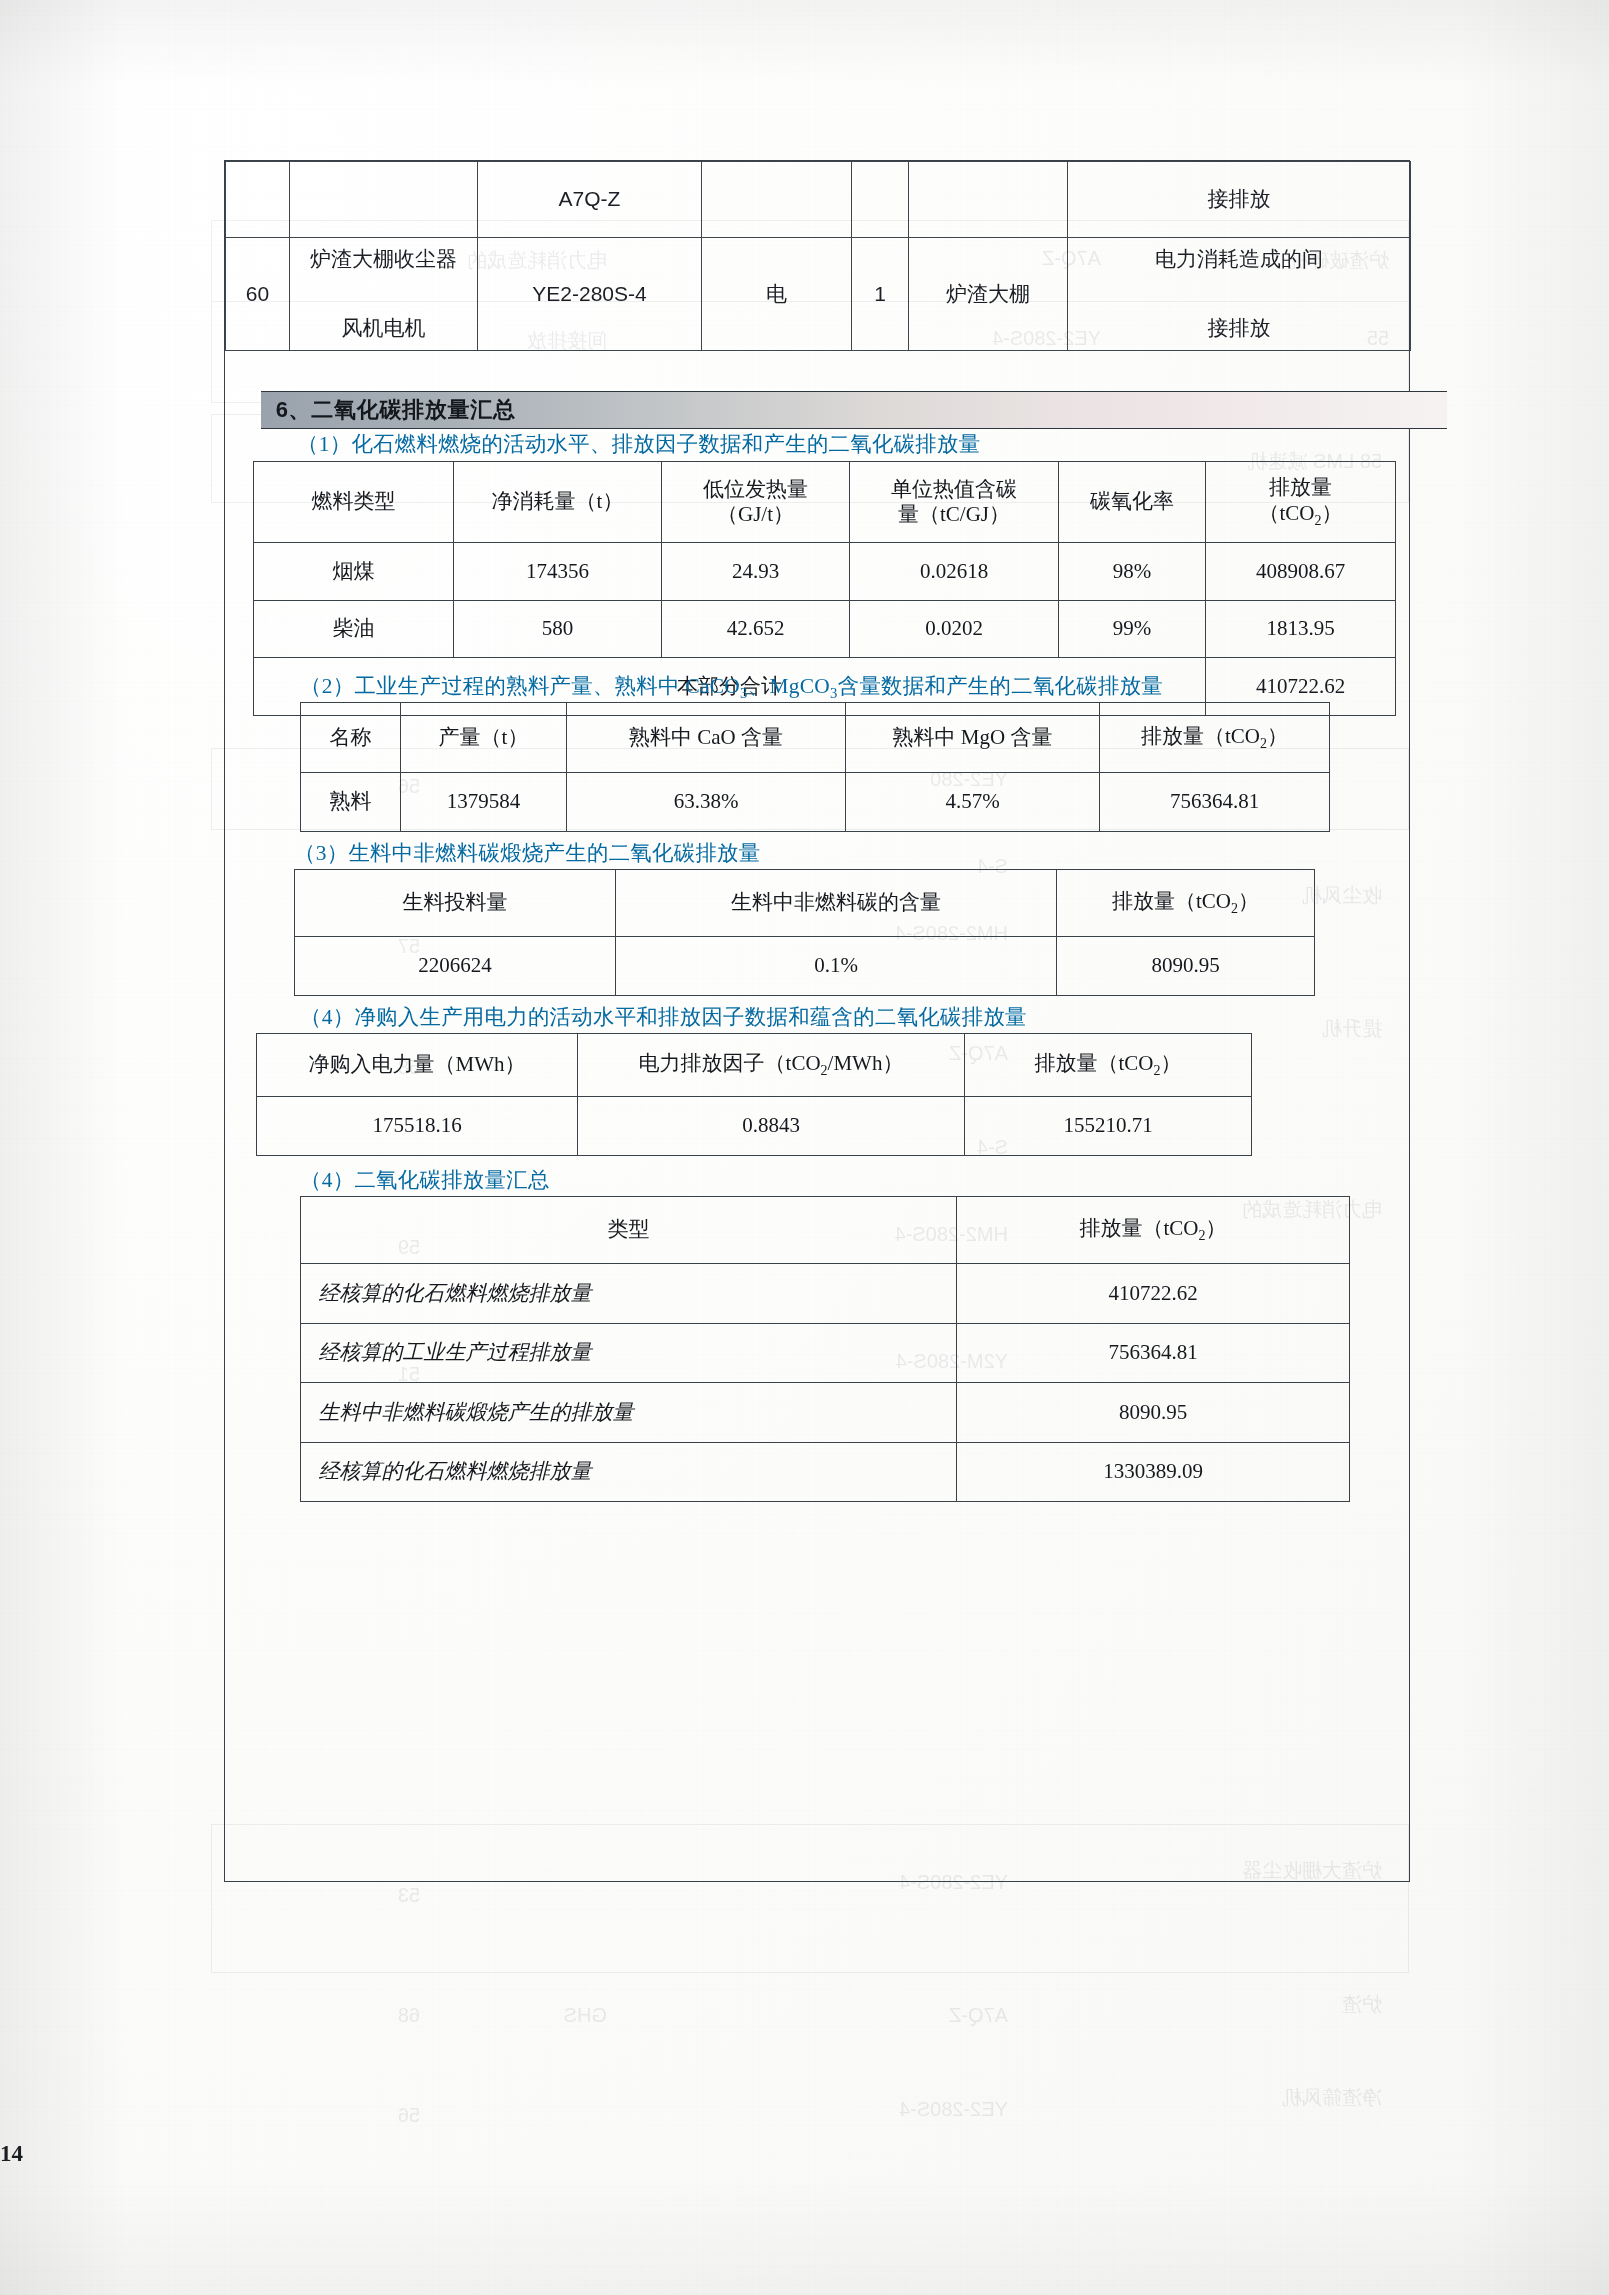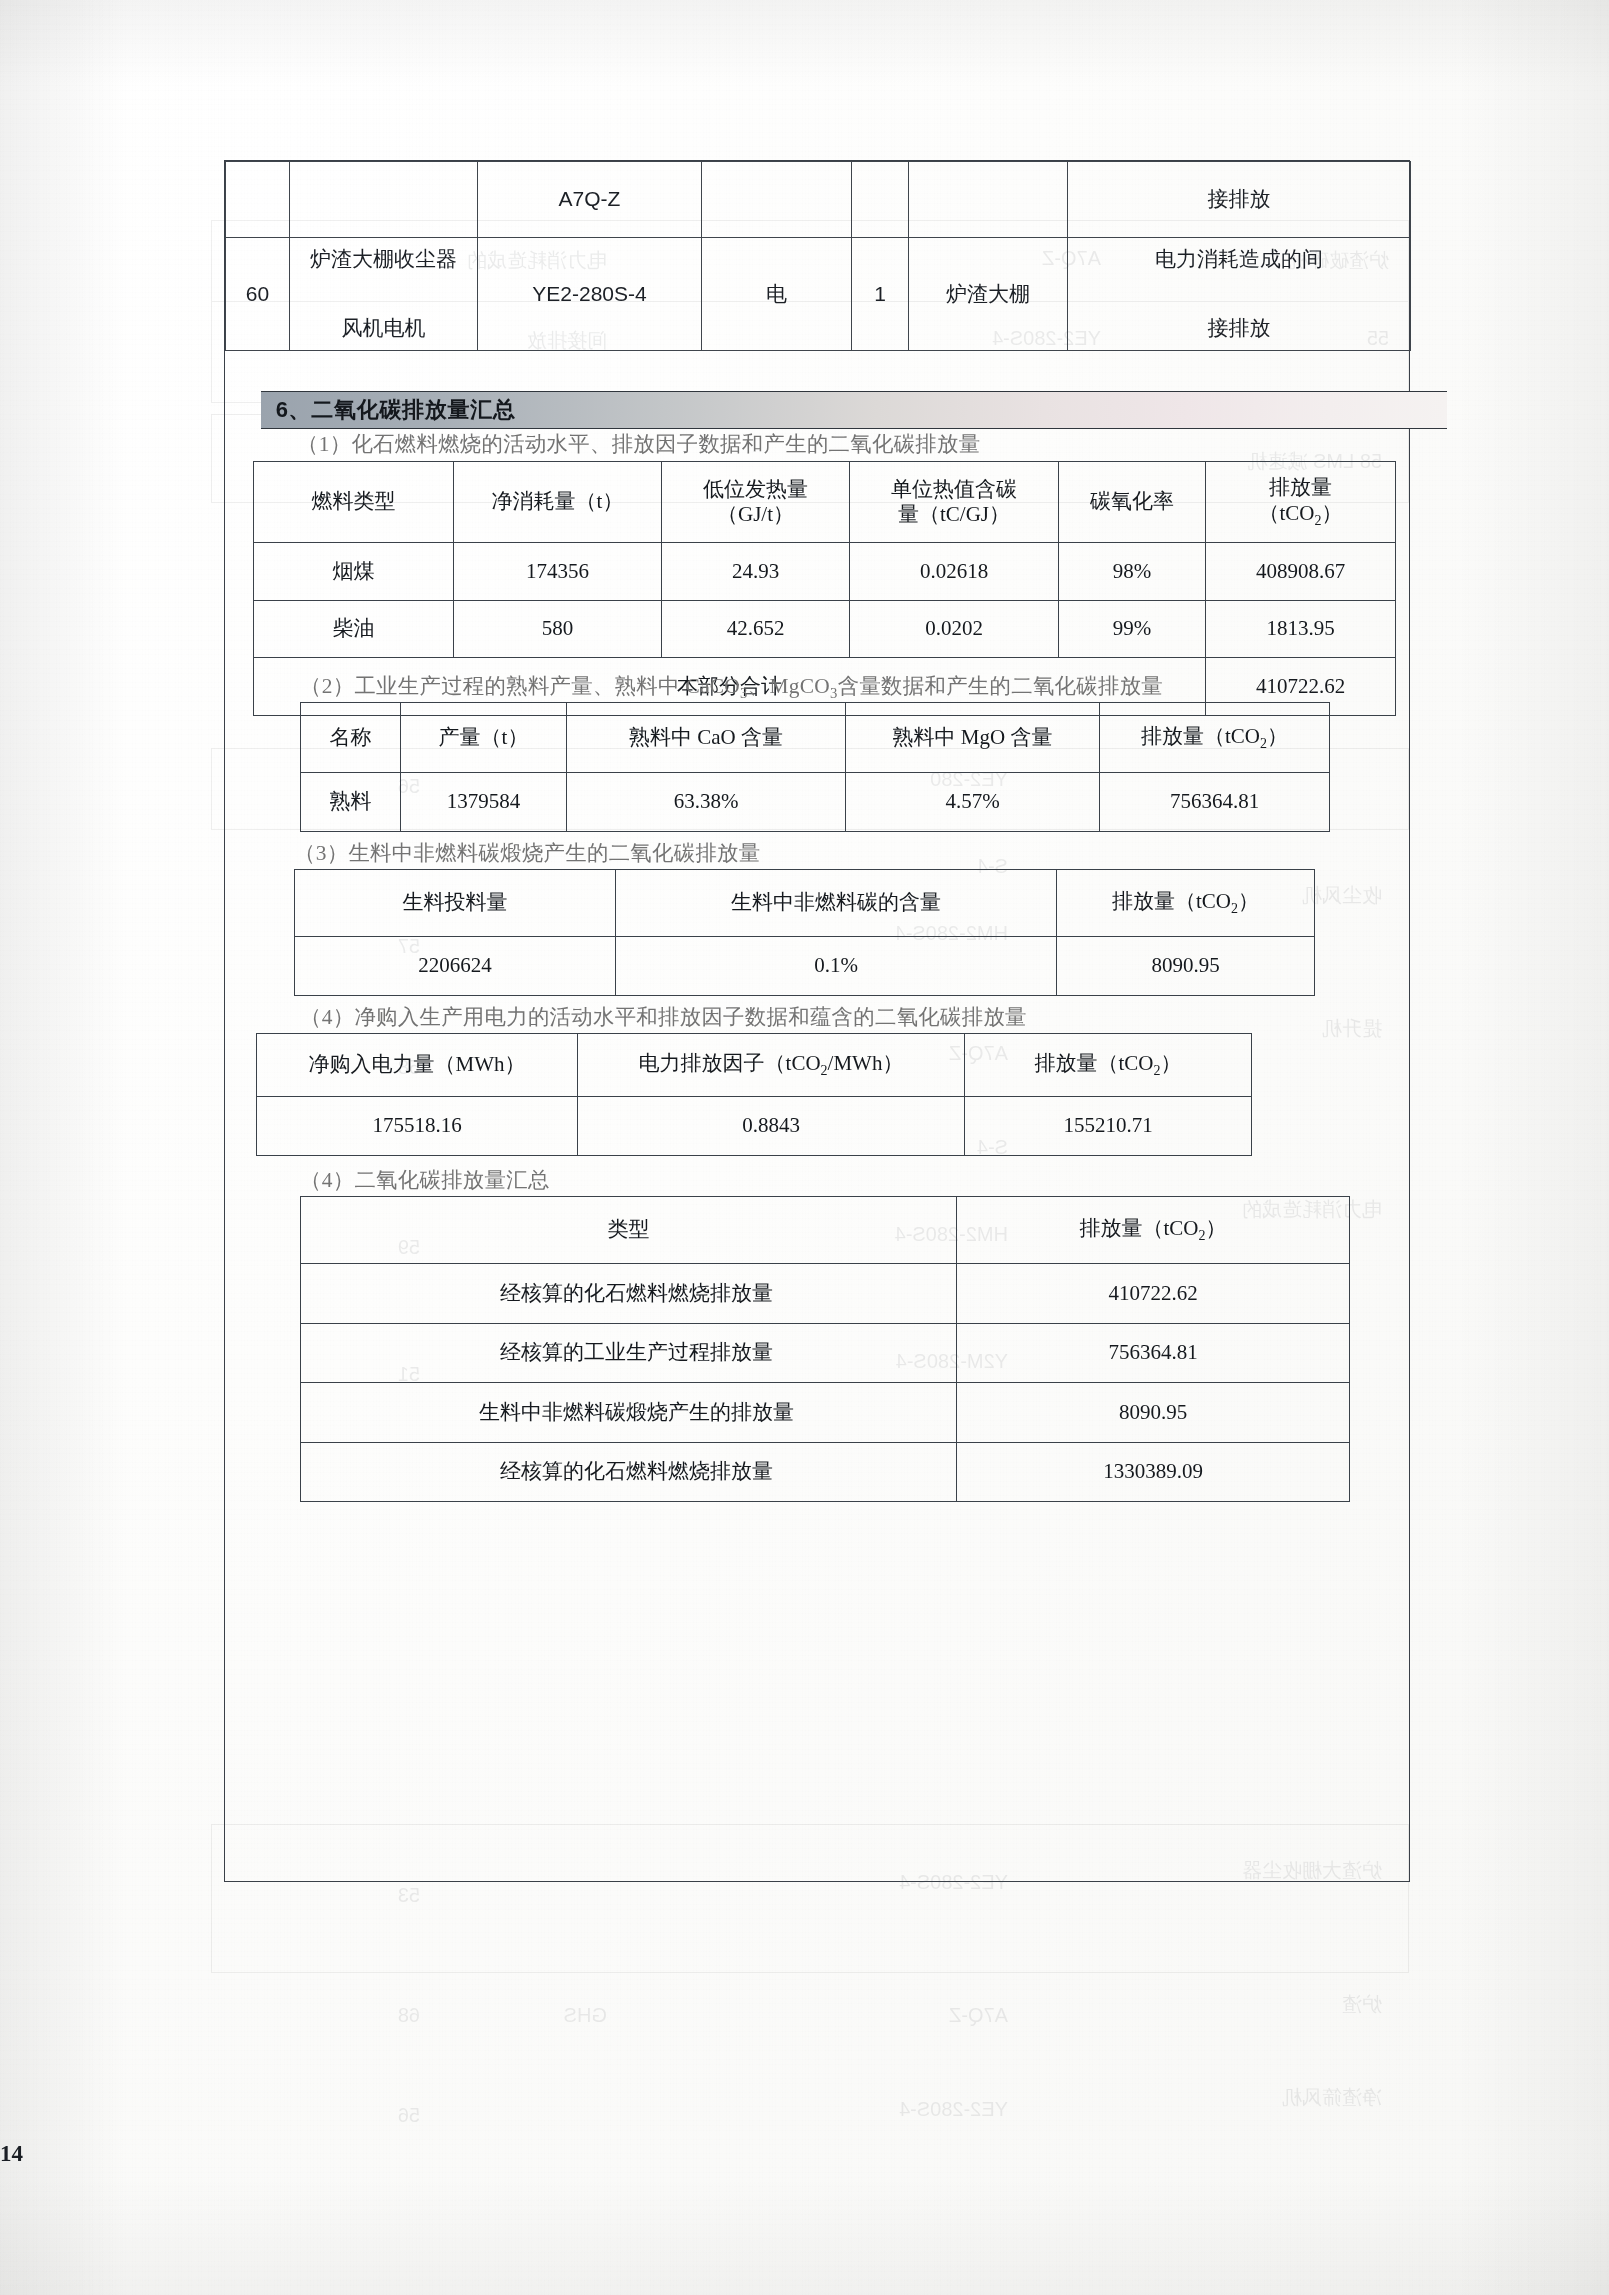--- a/index.html
+++ b/index.html
@@ -130,21 +130,21 @@
   .body-area {
     position: absolute;
     left: 0;
     top: 268px;
     width: 1186px;
   }
 
   .sub-title {
     font-family: "Liberation Serif", "DejaVu Serif", serif;
     font-size: 21.4px;
-    color: #737373;
+    color: #0369a1;
     letter-spacing: 0.3px;
     white-space: nowrap;
   }
   .sub-title sub { font-size: 14.7px; }
 
   table.data {
     border-collapse: collapse;
     table-layout: fixed;
     color: #15191e;
   }
@@ -174,21 +174,21 @@
   .t3 .hdr td { height: 61px; }
   .t3 .body td { height: 52px; }
 
   .t4 { position: absolute; left: 31px;  top: 31px;  width: 995px; }
   .t4 .hdr td { height: 57px; }
   .t4 .body td { height: 52px; }
 
   .t5 { position: absolute; left: 75px; top: 31px;  width: 1049px; }
   .t5 .hdr td { height: 61px; }
   .t5 .body td { height: 53px; }
-  .t5 .body td.left { text-align: center; padding-left: 17.4px; }
+  .t5 .body td.left { text-align: left; padding-left: 17.4px; font-style: italic; }
 
   .blk { position: absolute; width: 1186px; }
   .blk .sub-title { position: absolute; left: 0; top: 0; }
 
   #block1 { top: 0px;    }
   #block2 { top: 242px;  }
   #block3 { top: 409px;  }
   #block4 { top: 573px;  }
   #block5 { top: 736px; }
 

